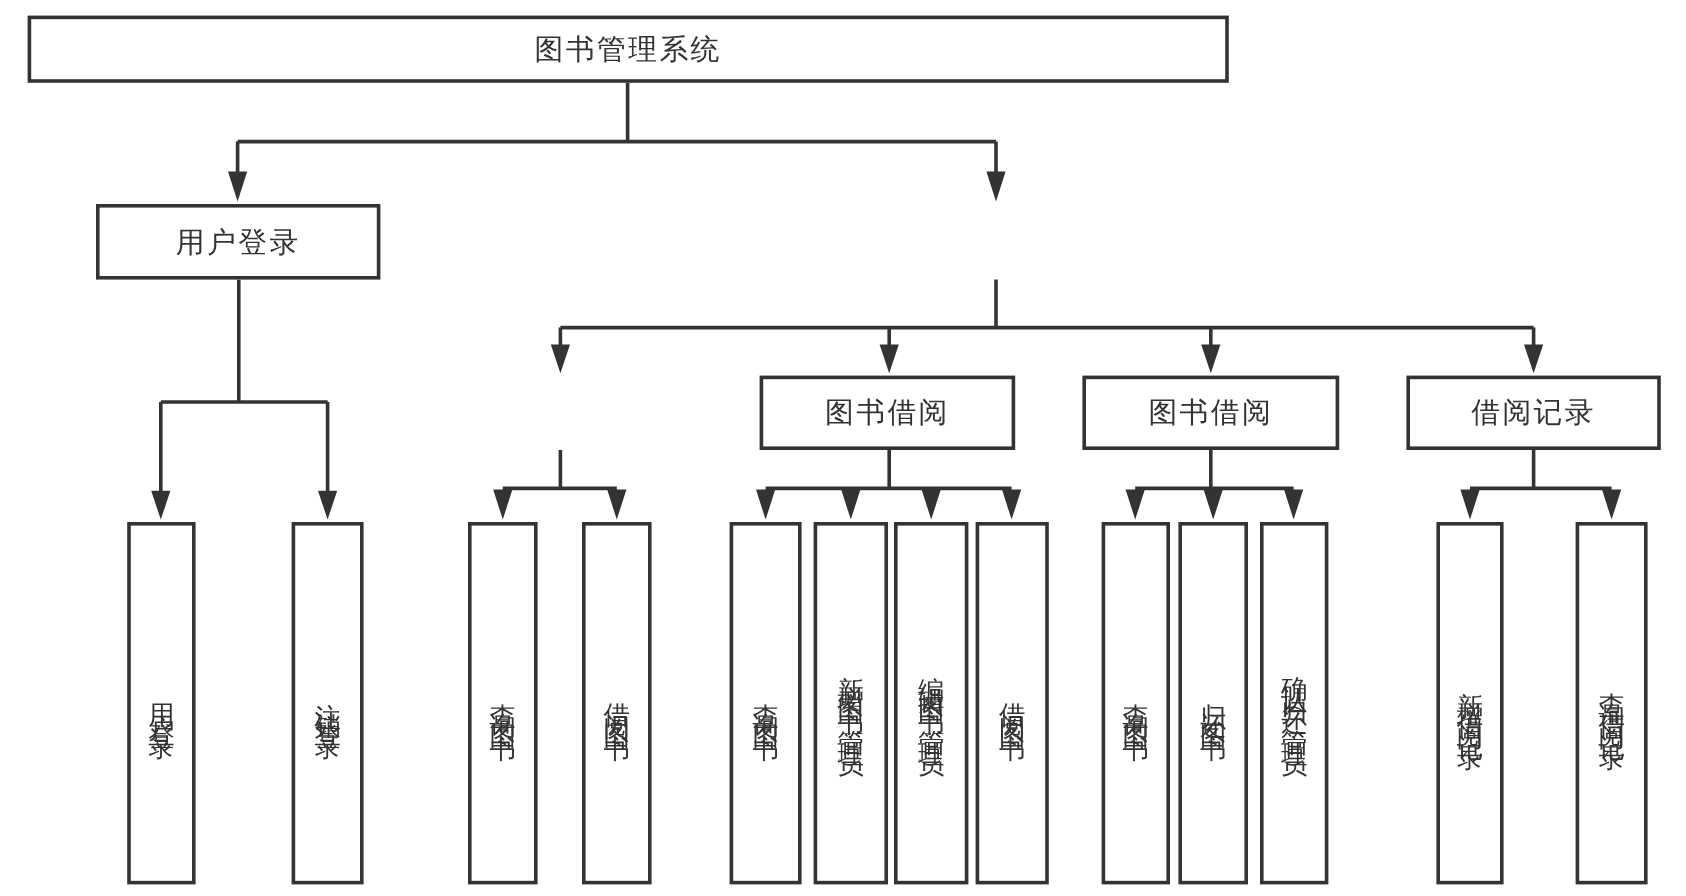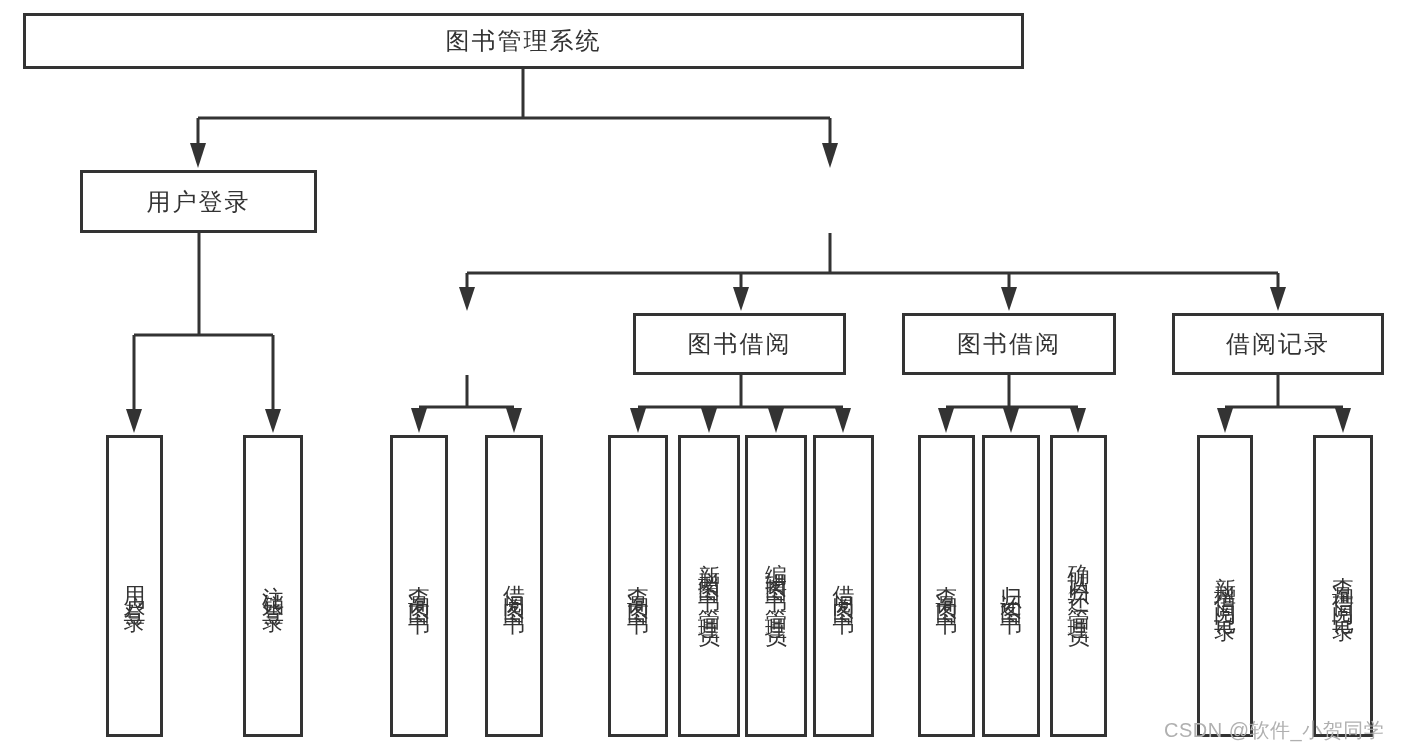--- a/index.html
+++ b/index.html
@@ -125,15 +125,14 @@
   <div class="node vbox" style="left:745px; top:435px; width:62px; height:302px;">编辑图书（管理员）</div>
   <div class="node vbox" style="left:813px; top:435px; width:61px; height:302px;">借阅图书</div>
 
   <div class="node vbox" style="left:918px; top:435px; width:57px; height:302px;">查询图书</div>
   <div class="node vbox" style="left:982px; top:435px; width:58px; height:302px;">归还图书</div>
   <div class="node vbox" style="left:1050px; top:435px; width:57px; height:302px;">确认归还（管理员）</div>
 
   <div class="node vbox" style="left:1197px; top:435px; width:56px; height:302px;">新增借阅记录</div>
   <div class="node vbox" style="left:1313px; top:435px; width:60px; height:302px;">查询借阅记录</div>
 
-  <div class="watermark">CSDN @软件_小贺同学</div>
 
 </div>
 
 </body></html>

